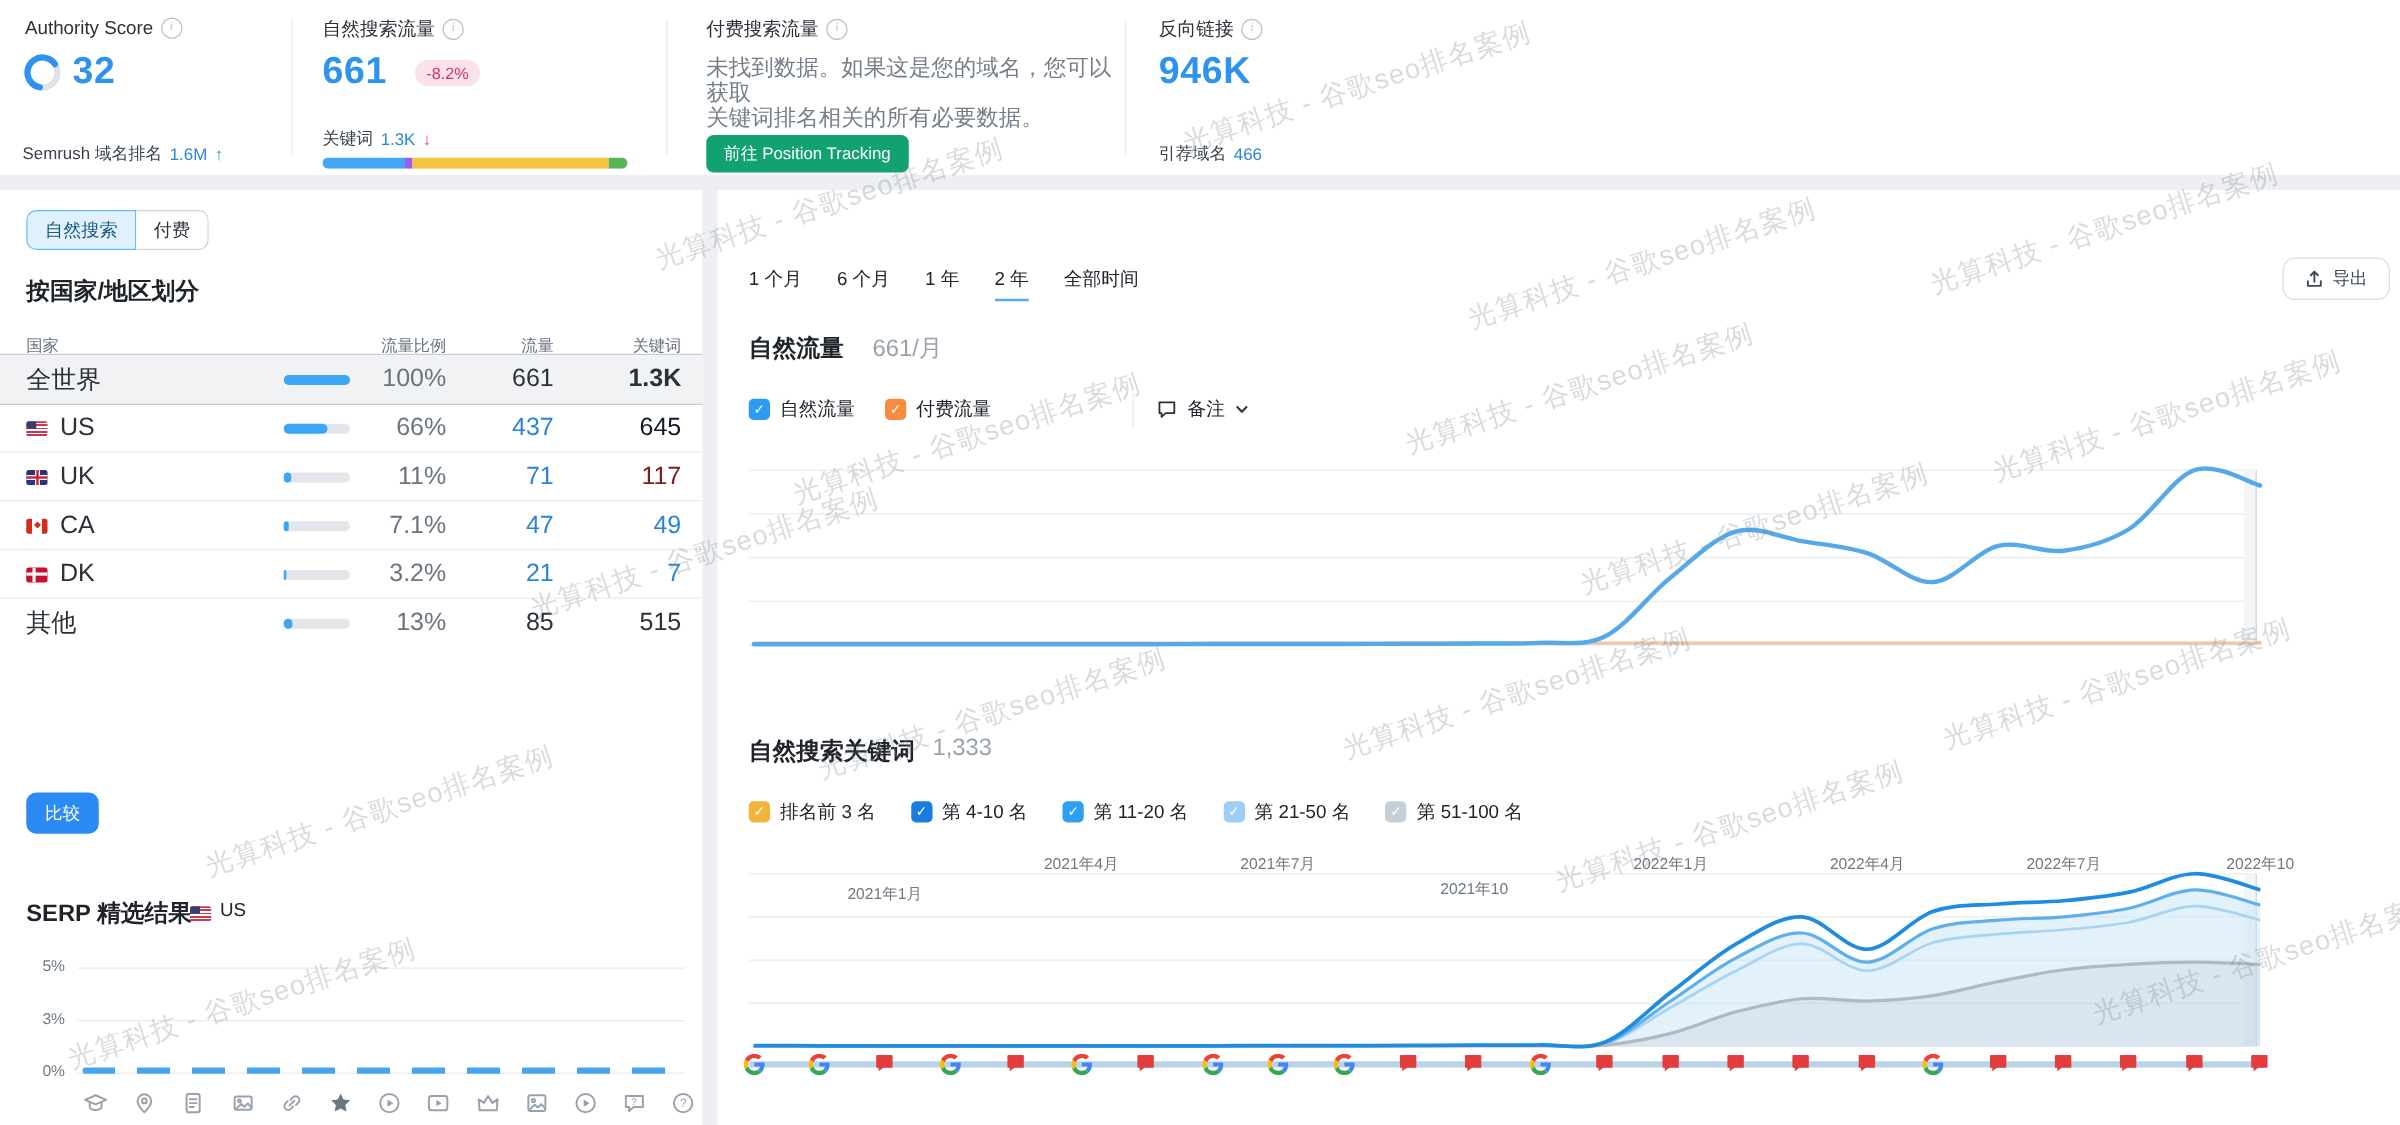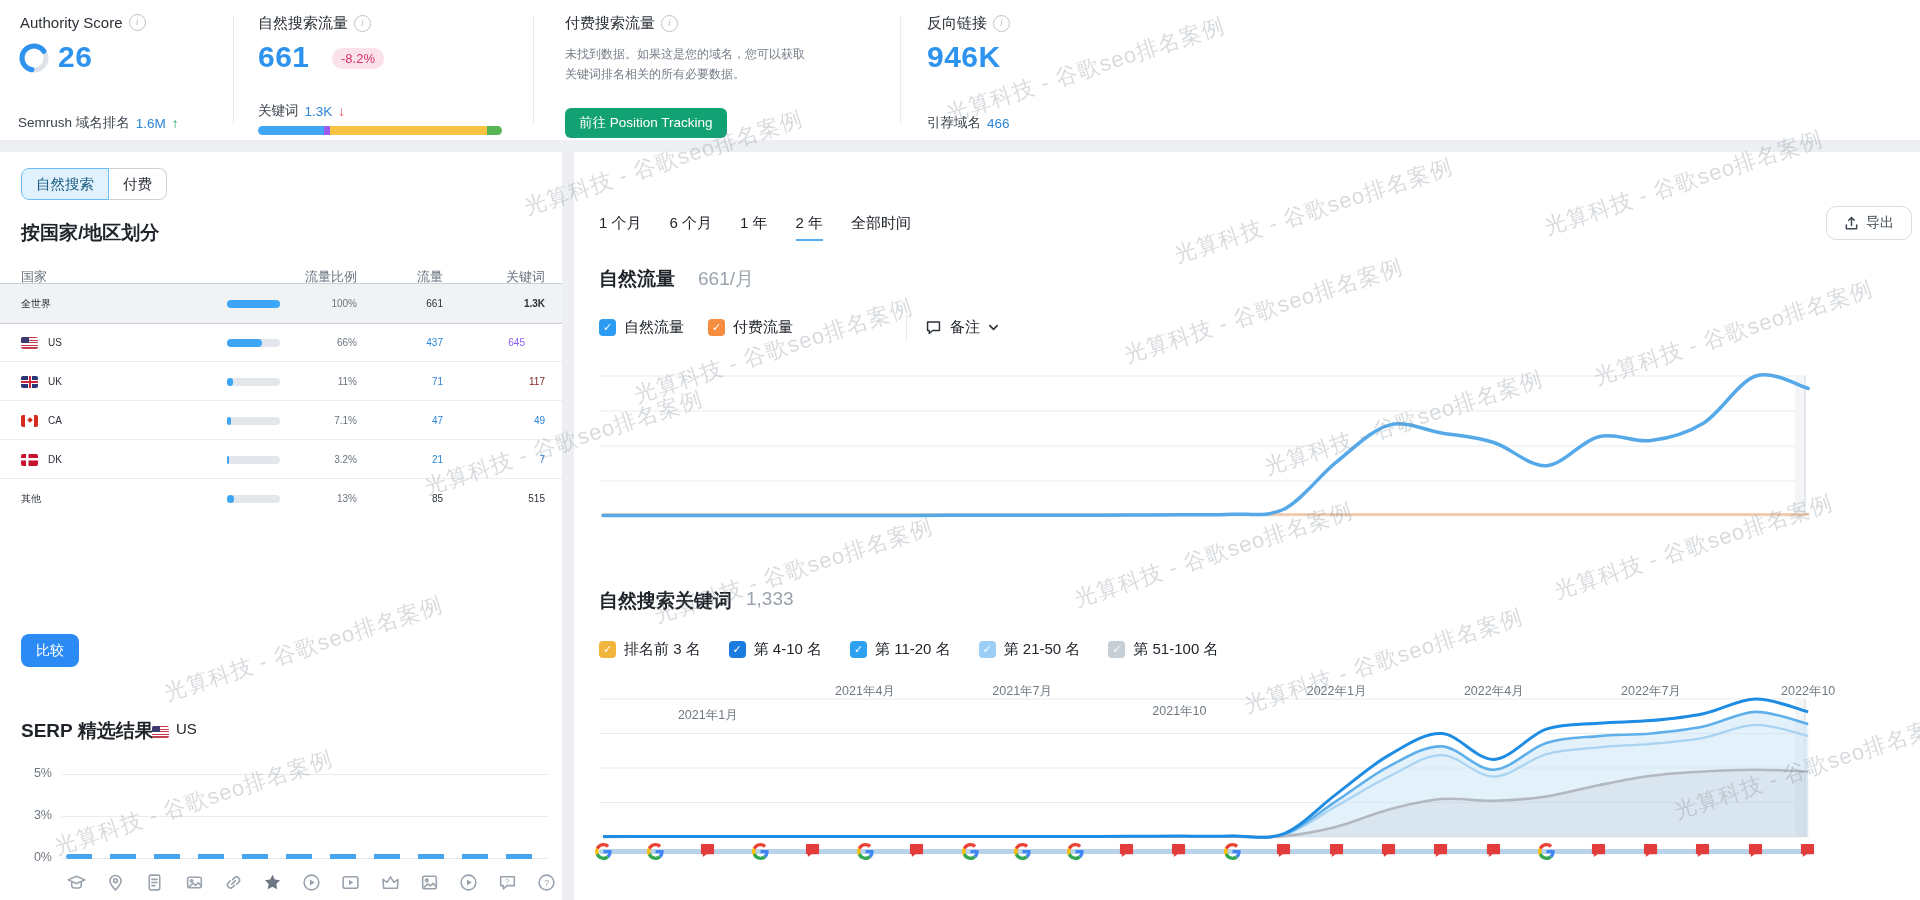--- a/index.html
+++ b/index.html
@@ -13,37 +13,37 @@
              font-size:10px;line-height:13px;text-align:center;font-style:italic;font-family:"Liberation Serif",serif;}
   .big-num{font-size:30px;font-weight:bold;color:#2e93ee;letter-spacing:.5px;}
   .vdiv{width:1px;background:#e7eaee;}
   .badge-neg{background:#fbe2e8;color:#d6336c;font-size:13px;border-radius:11px;padding:3px 9px;}
   .link-blue{color:#2a85d8;}
   .arrow-up{color:#1ca463;} .arrow-down{color:#e5484d;}
   .kbar{height:9px;border-radius:5px;overflow:hidden;display:flex;}
   .kbar i{display:block;height:100%;}
   .btn-green{background:#12a173;color:#fff;font-size:13.5px;border:none;border-radius:6px;
              height:30px;padding:0 14px;display:flex;align-items:center;cursor:pointer;}
-  .paid-msg{font-size:12px;color:#757e88;line-height:20px;}
+  .paid-msg{font-size:18px;color:#757e88;line-height:20px;}
   .small-line{font-size:13.5px;color:#39414b;display:flex;gap:6px;align-items:center;}
   
   .panel{background:#fff;}
   
   .seg{display:flex;}
   .seg button{height:32px;font-size:14.5px;cursor:pointer;padding:0 14px;background:#fff;
               border:1px solid #ccd3da;color:#2b3138;font-family:inherit;}
   .seg button:first-child{border-radius:8px 0 0 8px;}
   .seg button:last-child{border-radius:0 8px 8px 0;border-left:none;}
   .seg button.active{background:#e1f2fe;border:1px solid #69bcf7;color:#17597f;}
   .h-title{font-size:19px;font-weight:bold;color:#1f242a;}
   
   .thead{font-size:13px;color:#67717d;}
   .trow{position:absolute;left:0;width:562px;height:39px;border-top:1px solid #ebedf0;cursor:pointer;}
   .trow.hl{background:#f1f2f4;border-top:1px solid #c9cfd6;border-bottom:1px solid #c9cfd6;}
-  .cell{position:absolute;top:0;height:39px;display:flex;align-items:center;font-size:10px;color:#2b3138;}
+  .cell{position:absolute;top:0;height:39px;display:flex;align-items:center;font-size:20px;color:#2b3138;}
   .rnum{justify-content:flex-end;}
   .bar-track{position:absolute;left:227px;top:16px;width:53px;height:8px;border-radius:4px;background:#e3e7eb;}
   .bar-fill{height:100%;border-radius:4px;background:#3da5f5;}
   .flag{width:17px;height:12px;border-radius:2px;display:inline-block;position:relative;overflow:hidden;margin-right:10px;flex:none;}
   .flag-us{background:repeating-linear-gradient(180deg,#c43c4e 0 1.3px,#fff 1.3px 2.6px);}
   .flag-us::after{content:'';position:absolute;left:0;top:0;width:8px;height:6px;background:#3c3b6e;}
   .flag-uk{background:#2a3577;}
   .flag-uk::before{content:'';position:absolute;inset:0;
     background:linear-gradient(#fff,#fff) center/100% 4px no-repeat,linear-gradient(90deg,#fff,#fff) center/4px 100% no-repeat;}
   .flag-uk::after{content:'';position:absolute;inset:0;
@@ -87,21 +87,21 @@
     <div class="abs vdiv" style="left:900px;top:16px;height:108px"></div>
 
     <div class="abs metric-label" style="left:20px;top:14px">
       <span>Authority Score</span>
         <span class="info-icon">i</span>
     </div>
     <svg class="abs" style="left:18px;top:42px" width="32" height="32">
       <circle cx="16" cy="16" r="12" stroke="#dfe3e9" stroke-width="5" fill="none"></circle>
       <circle cx="16" cy="16" r="12" stroke="#2e93ee" stroke-width="5" fill="none" stroke-dasharray="47 28.4" stroke-linecap="round" transform="rotate(100 16 16)"></circle>
     </svg>
-    <div class="abs big-num" style="left:58px;top:40px">26</div>
+    <div class="abs big-num" style="left:58px;top:40px">32</div>
     <div class="abs small-line" style="left:18px;top:114px">
       <span>Semrush 域名排名</span>
       <span class="link-blue">1.6M</span>
       <span class="arrow-up">↑</span>
     </div>
 
     <div class="abs metric-label" style="left:258px;top:14px">
       <span>自然搜索流量</span>
         <span class="info-icon">i</span>
     </div>
@@ -167,21 +167,21 @@
         <div class="trow" style="top: 39px;">
           <div class="cell" style="left: 21px; width: 190px;">
             <span class="flag flag-us"></span>
             <span>US</span>
           </div>
           <div class="bar-track">
             <div class="bar-fill" style="width: 66%;"></div>
           </div>
           <div class="cell rnum" style="left: 287px; width: 70px; color: rgb(106, 116, 128);">66%</div>
           <div class="cell rnum" style="left: 375px; width: 68px; color: rgb(42, 133, 216);">437</div>
-          <div class="cell rnum" style="left: 447px; width: 78px; color: #8b5cf6;">645</div>
+          <div class="cell rnum" style="left: 467px; width: 78px; color: #0f172a;">645</div>
         </div>
         <div class="trow" style="top: 78px;">
           <div class="cell" style="left: 21px; width: 190px;">
             <span class="flag flag-uk"></span>
             <span>UK</span>
           </div>
           <div class="bar-track">
             <div class="bar-fill" style="width: 11%;"></div>
           </div>
           <div class="cell rnum" style="left: 287px; width: 70px; color: rgb(106, 116, 128);">11%</div>

